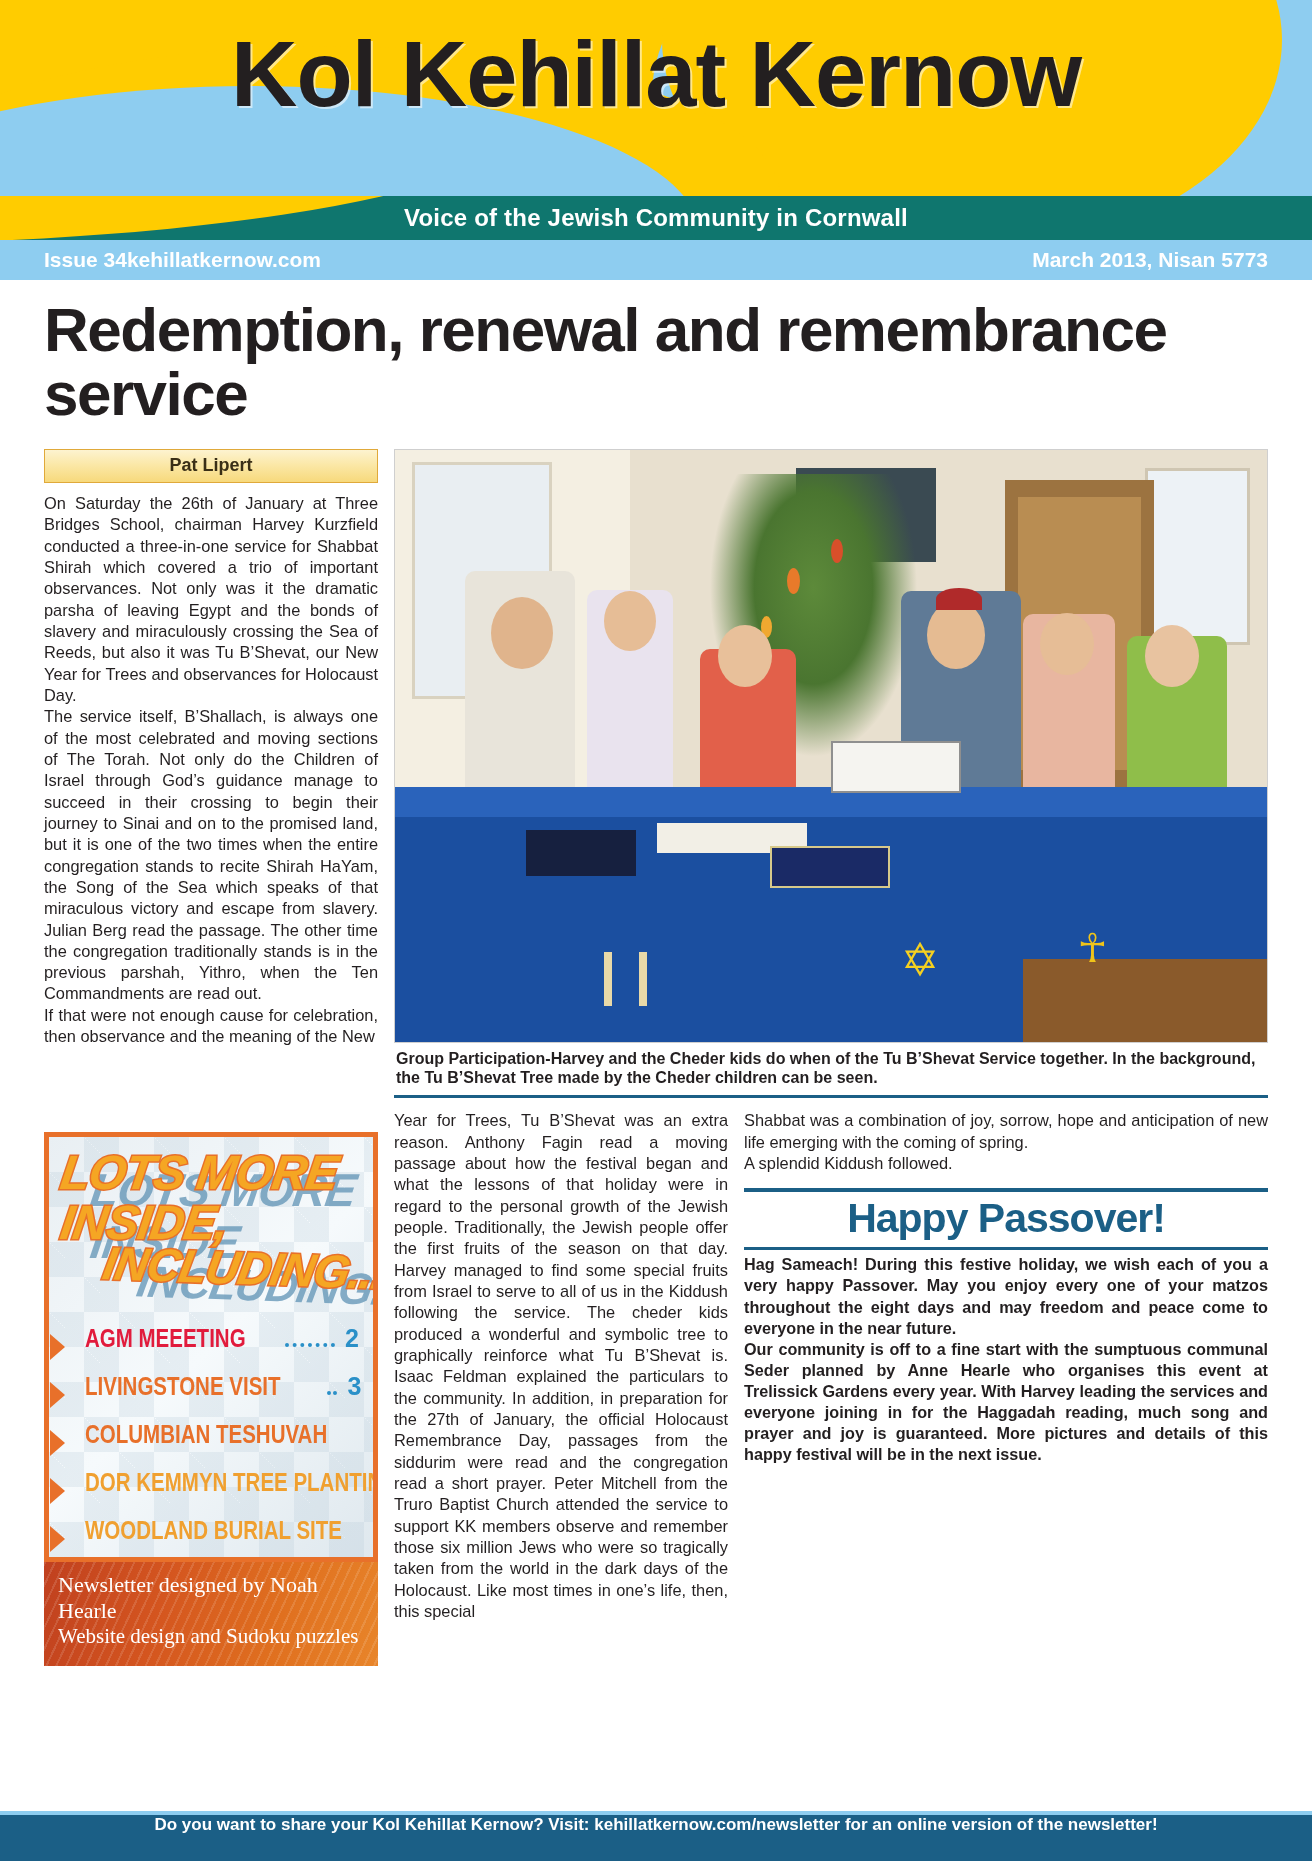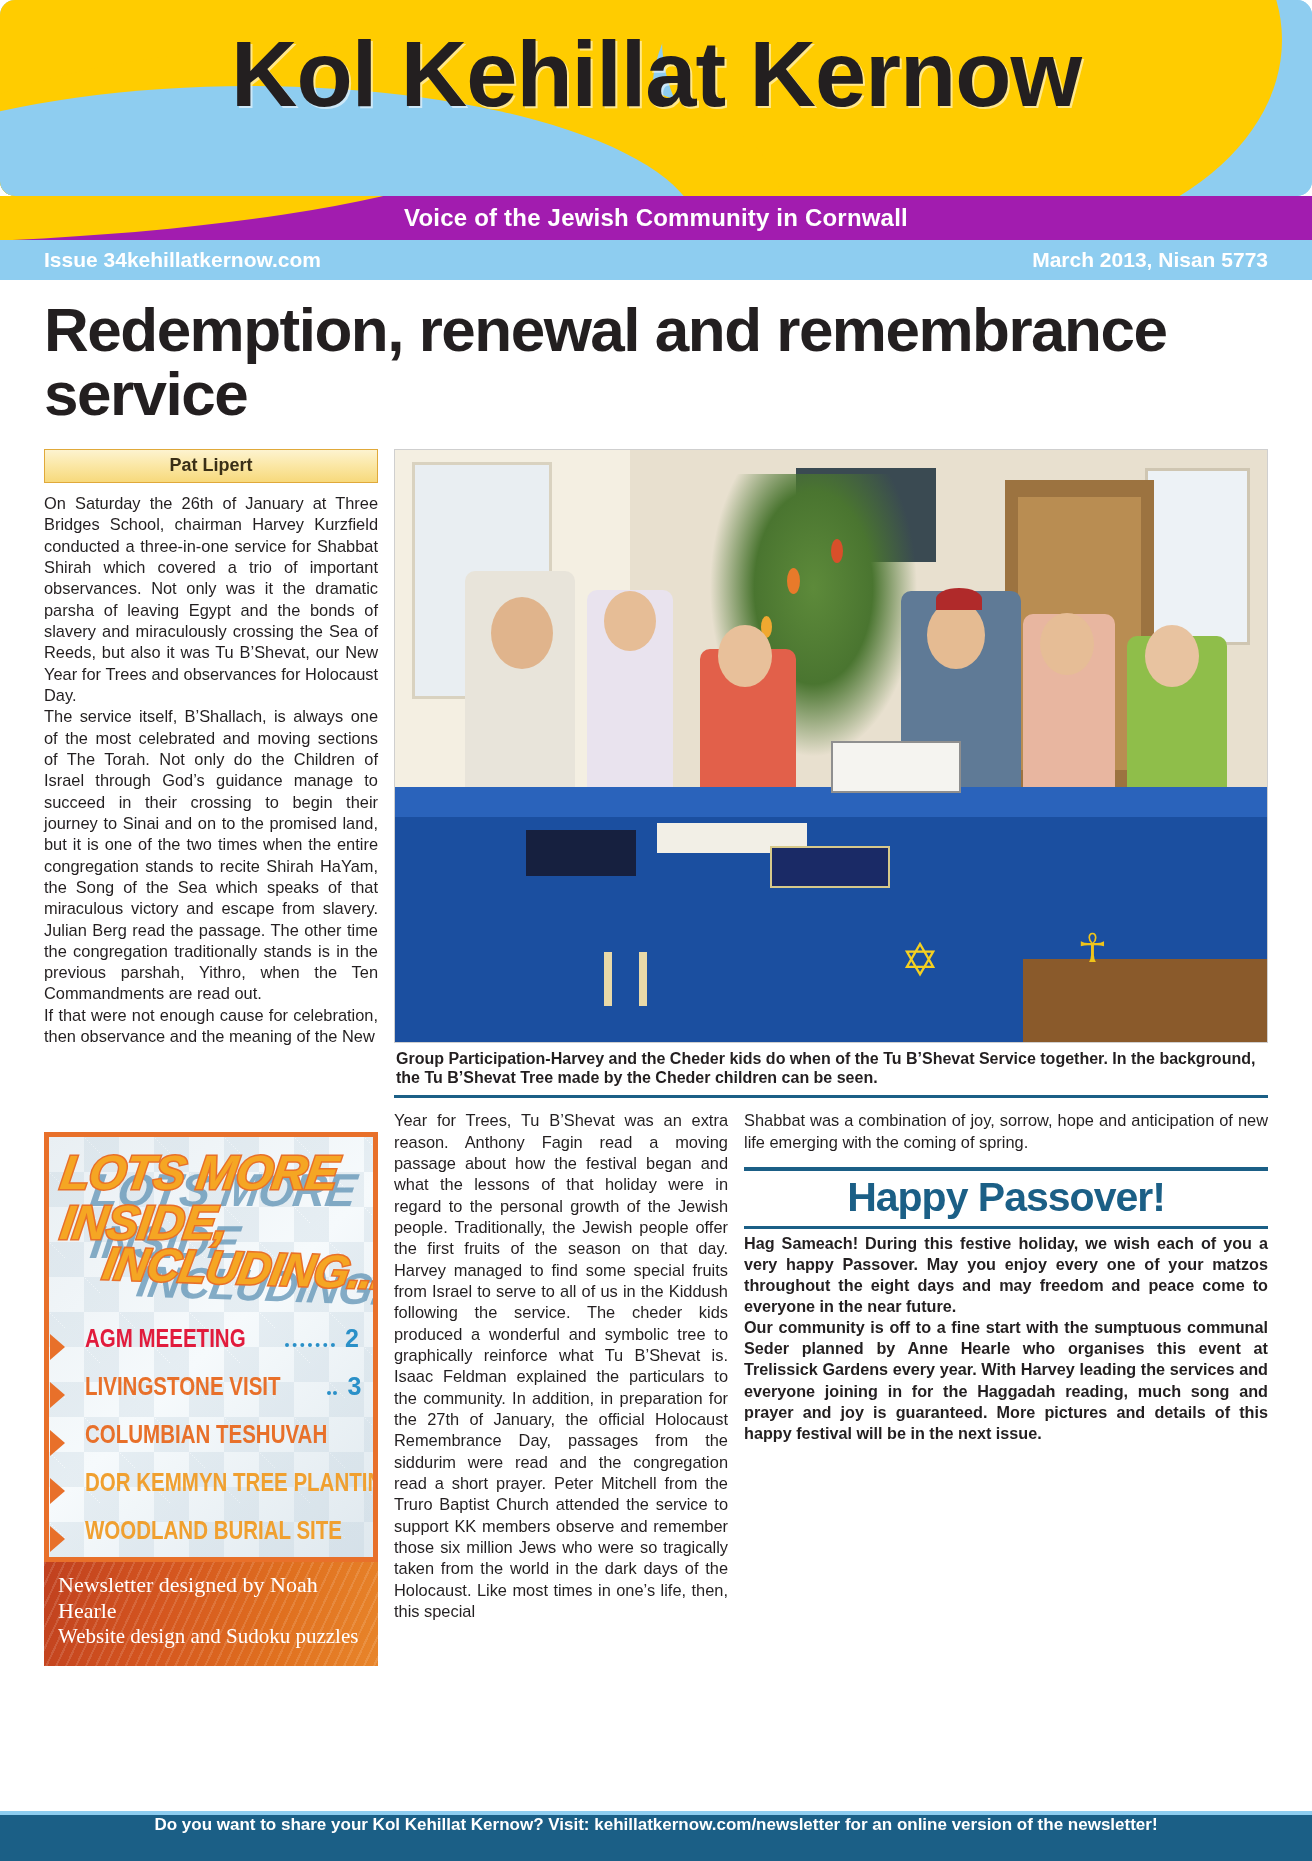--- a/index.html
+++ b/index.html
@@ -7,21 +7,21 @@
     width: 1312px; height: 1861px;
     font-family: "Liberation Sans", sans-serif;
     background: #ffffff;
     overflow: hidden;
   }
   .page { position: relative; width: 1312px; height: 1861px; background:#fff; }
 
   
   .masthead {
     position: relative; width: 100%; height: 196px;
-    background: #8ecdf0; overflow: hidden; border-radius: 15px;
+    background: #8ecdf0; overflow: hidden;
   }
   .mh-yellow2 {
     position:absolute; left:0; top:0; width:1180px; height:196px;
     background:#FFCC00;
     border-bottom-right-radius: 100% 100%;
   }
   .mh-blue-swoosh {
     position:absolute; right:-40px; top:-120px; width:700px; height:430px;
     background:#8ecdf0; border-radius:50%;
   }
@@ -46,21 +46,21 @@
     letter-spacing:-1px;
     color:#231f20;
     text-shadow: 2px 2px 0 rgba(255,255,255,0.55);
     z-index:5;
     white-space:nowrap;
   }
 
   
   .tagline-band {
     position:relative; width:100%; height:44px;
-    background:#a21caf; overflow:hidden;
+    background:#0f766e; overflow:hidden;
   }
   .tagline-band .curve {
     position:absolute; left:-160px; top:-82px; width:700px; height:130px;
     background:#FFCC00; border-radius:0 0 100% 0;
   }
   .tagline-text {
     position:relative; z-index:3;
     text-align:center; color:#fff;
     font-weight:bold; font-size:24px; line-height:44px;
     letter-spacing:0.2px;
@@ -365,20 +365,21 @@
 
       <div class="lc-2">
         <div class="body-text">
           <p>Year for Trees, Tu B’Shevat was an extra reason. Anthony Fagin read a moving passage about how the festival began and what the lessons of that holiday were in regard to the personal growth of the Jewish people. Traditionally, the Jewish people offer the first fruits of the season on that day. Harvey managed to find some special fruits from Israel to serve to all of us in the Kiddush following the service. The cheder kids produced a wonderful and symbolic tree to graphically reinforce what Tu B’Shevat is. Isaac Feldman explained the particulars to the community. In addition, in preparation for the 27th of January, the official Holocaust Remembrance Day, passages from the siddurim were read and the congregation read a short prayer. Peter Mitchell from the Truro Baptist Church attended the service to support KK members observe and remember those six million Jews who were so tragically taken from the world in the dark days of the Holocaust. Like most times in one’s life, then, this special</p>
         </div>
       </div>
 
       <div class="lc-3">
         <div class="body-text">
           <p>Shabbat was a combination of joy, sorrow, hope and anticipation of new life emerging with the coming of spring.</p>
+          <p>A splendid Kiddush followed.</p>
         </div>
         <div class="passover-box">
           <div class="pv-title">Happy Passover!</div>
           <div class="pv-body">
             <p>Hag Sameach! During this festive holiday, we wish each of you a very happy Passover. May you enjoy every one of your matzos throughout the eight days and may freedom and peace come to everyone in the near future.</p>
             <p>Our community is off to a fine start with the sumptuous communal Seder planned by Anne Hearle who organises this event at Trelissick Gardens every year. With Harvey leading the services and everyone joining in for the Haggadah reading, much song and prayer and joy is guaranteed. More pictures and details of this happy festival will be in the next issue.</p>
           </div>
         </div>
       </div>
     </div>

